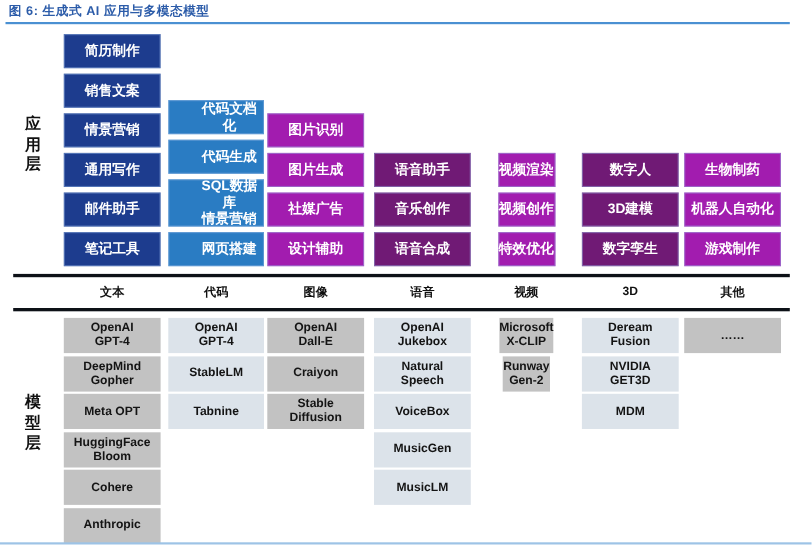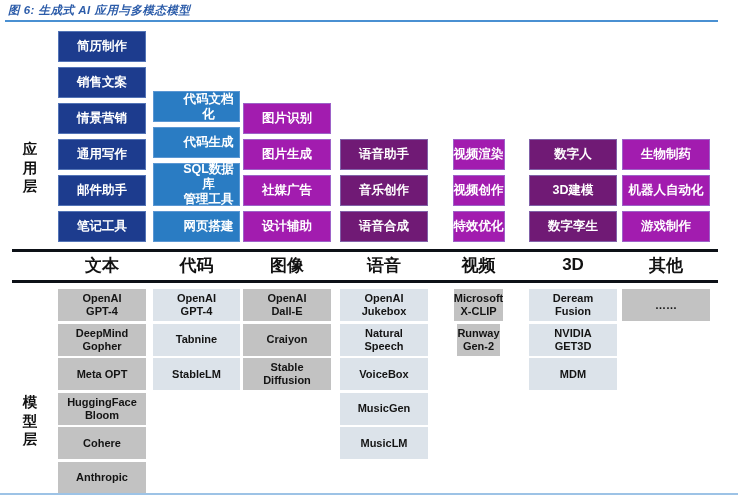--- a/index.html
+++ b/index.html
@@ -1,30 +1,30 @@
 <!DOCTYPE html>
 <html><head>
 <meta charset="utf-8">
 <style>
   html,body{margin:0;padding:0;background:#ffffff;}
   #figure{
     position:relative;width:738px;height:499px;background:#ffffff;overflow:hidden;
     font-family:"Liberation Sans","DejaVu Sans",sans-serif;
   }
   
-  .fig-title{position:absolute;left:8px;top:3px;font-size:11.5px;font-weight:bold;color:#2c5ca9;letter-spacing:.5px;font-style:italic;}
+  .fig-title{position:absolute;left:8px;top:3px;font-size:11.5px;font-weight:bold;color:#2c5ca9;letter-spacing:.5px;}
   .title-rule{position:absolute;left:5px;top:20px;width:713px;height:2px;background:#4a90d2;}
   
   .band-rule{position:absolute;left:12px;width:706px;height:3px;background:#0d1117;}
   .band-rule.top{top:249px;}
   .band-rule.bottom{top:280px;}
   .bottom-rule{position:absolute;left:0;top:493px;width:738px;height:2px;background:#9dc3e6;}
   
   .layer-label{position:absolute;left:21px;width:18px;font-size:14.5px;font-weight:bold;color:#111111;
-    line-height:1.28;word-break:break-all;text-align:center;margin-top:36px;}
+    line-height:1.28;word-break:break-all;text-align:center;}
   .layer-label.app{top:104px;}
   .layer-label.model{top:357px;}
   
   .cp1{left:58px;width:88px;}
   .cp2{left:153px;width:87px;}
   .cp3{left:243px;width:88px;}
   .cp4{left:340px;width:88px;}
   .cp5{left:435px;width:87px;align-items:center;}
   .cp6{left:529px;width:88px;}
   .cp7{left:622px;width:88px;}
@@ -34,21 +34,21 @@
   .app-box{flex:none;height:31px;display:flex;align-items:center;justify-content:center;
     color:#ffffff;font-size:12.5px;font-weight:bold;text-align:center;white-space:pre-line;
     line-height:1.2;border:1px solid rgba(150,185,230,.45);box-sizing:border-box;}
   .app-box.tall{height:43px;}
   .navy-a .app-box{background:#1d3c8e;}
   .navy-b .app-box{background:#a21caf;}
   .blue-a .app-box{background:#2a7cc3;padding-left:24px;}
   .blue-b .app-box{background:#701a75;}
   
   .cat-label{position:absolute;top:256px;height:18px;display:flex;align-items:center;
-    justify-content:center;font-size:17px;font-weight:bold;color:#111111;}
+    justify-content:center;font-size:11px;font-weight:bold;color:#111111;}
   
   .model-col{position:absolute;top:289px;display:flex;flex-direction:column;gap:2.5px;}
   .model-box{flex:none;height:32px;display:flex;align-items:center;justify-content:center;
     color:#141414;font-size:11px;font-weight:bold;text-align:center;white-space:pre-line;line-height:1.18;}
   .gray-a .model-box{background:#c2c2c2;}
   .gray-b .model-box{background:#dce3ea;}
 </style>
 </head>
 <body>
 
@@ -64,21 +64,21 @@
     <div class="app-box">销售文案</div>
     <div class="app-box">情景营销</div>
     <div class="app-box">通用写作</div>
     <div class="app-box">邮件助手</div>
     <div class="app-box">笔记工具</div>
   </div>
   <div class="app-col cp2 blue-a">
     <div class="app-box">代码文档化</div>
     <div class="app-box">代码生成</div>
     <div class="app-box tall">SQL数据库
-管理工具</div>
+情景营销</div>
     <div class="app-box">网页搭建</div>
   </div>
   <div class="app-col cp3 navy-b">
     <div class="app-box">图片识别</div>
     <div class="app-box">图片生成</div>
     <div class="app-box">社媒广告</div>
     <div class="app-box">设计辅助</div>
   </div>
   <div class="app-col cp4 blue-b">
     <div class="app-box">语音助手</div>
@@ -120,22 +120,22 @@
 Gopher</div>
     <div class="model-box">Meta OPT</div>
     <div class="model-box">HuggingFace
 Bloom</div>
     <div class="model-box">Cohere</div>
     <div class="model-box">Anthropic</div>
   </div>
   <div class="model-col cp2 gray-b">
     <div class="model-box">OpenAI
 GPT-4</div>
+    <div class="model-box">StableLM</div>
     <div class="model-box">Tabnine</div>
-    <div class="model-box">StableLM</div>
   </div>
   <div class="model-col cp3 gray-a">
     <div class="model-box">OpenAI
 Dall-E</div>
     <div class="model-box">Craiyon</div>
     <div class="model-box">Stable
 Diffusion</div>
   </div>
   <div class="model-col cp4 gray-b">
     <div class="model-box">OpenAI

